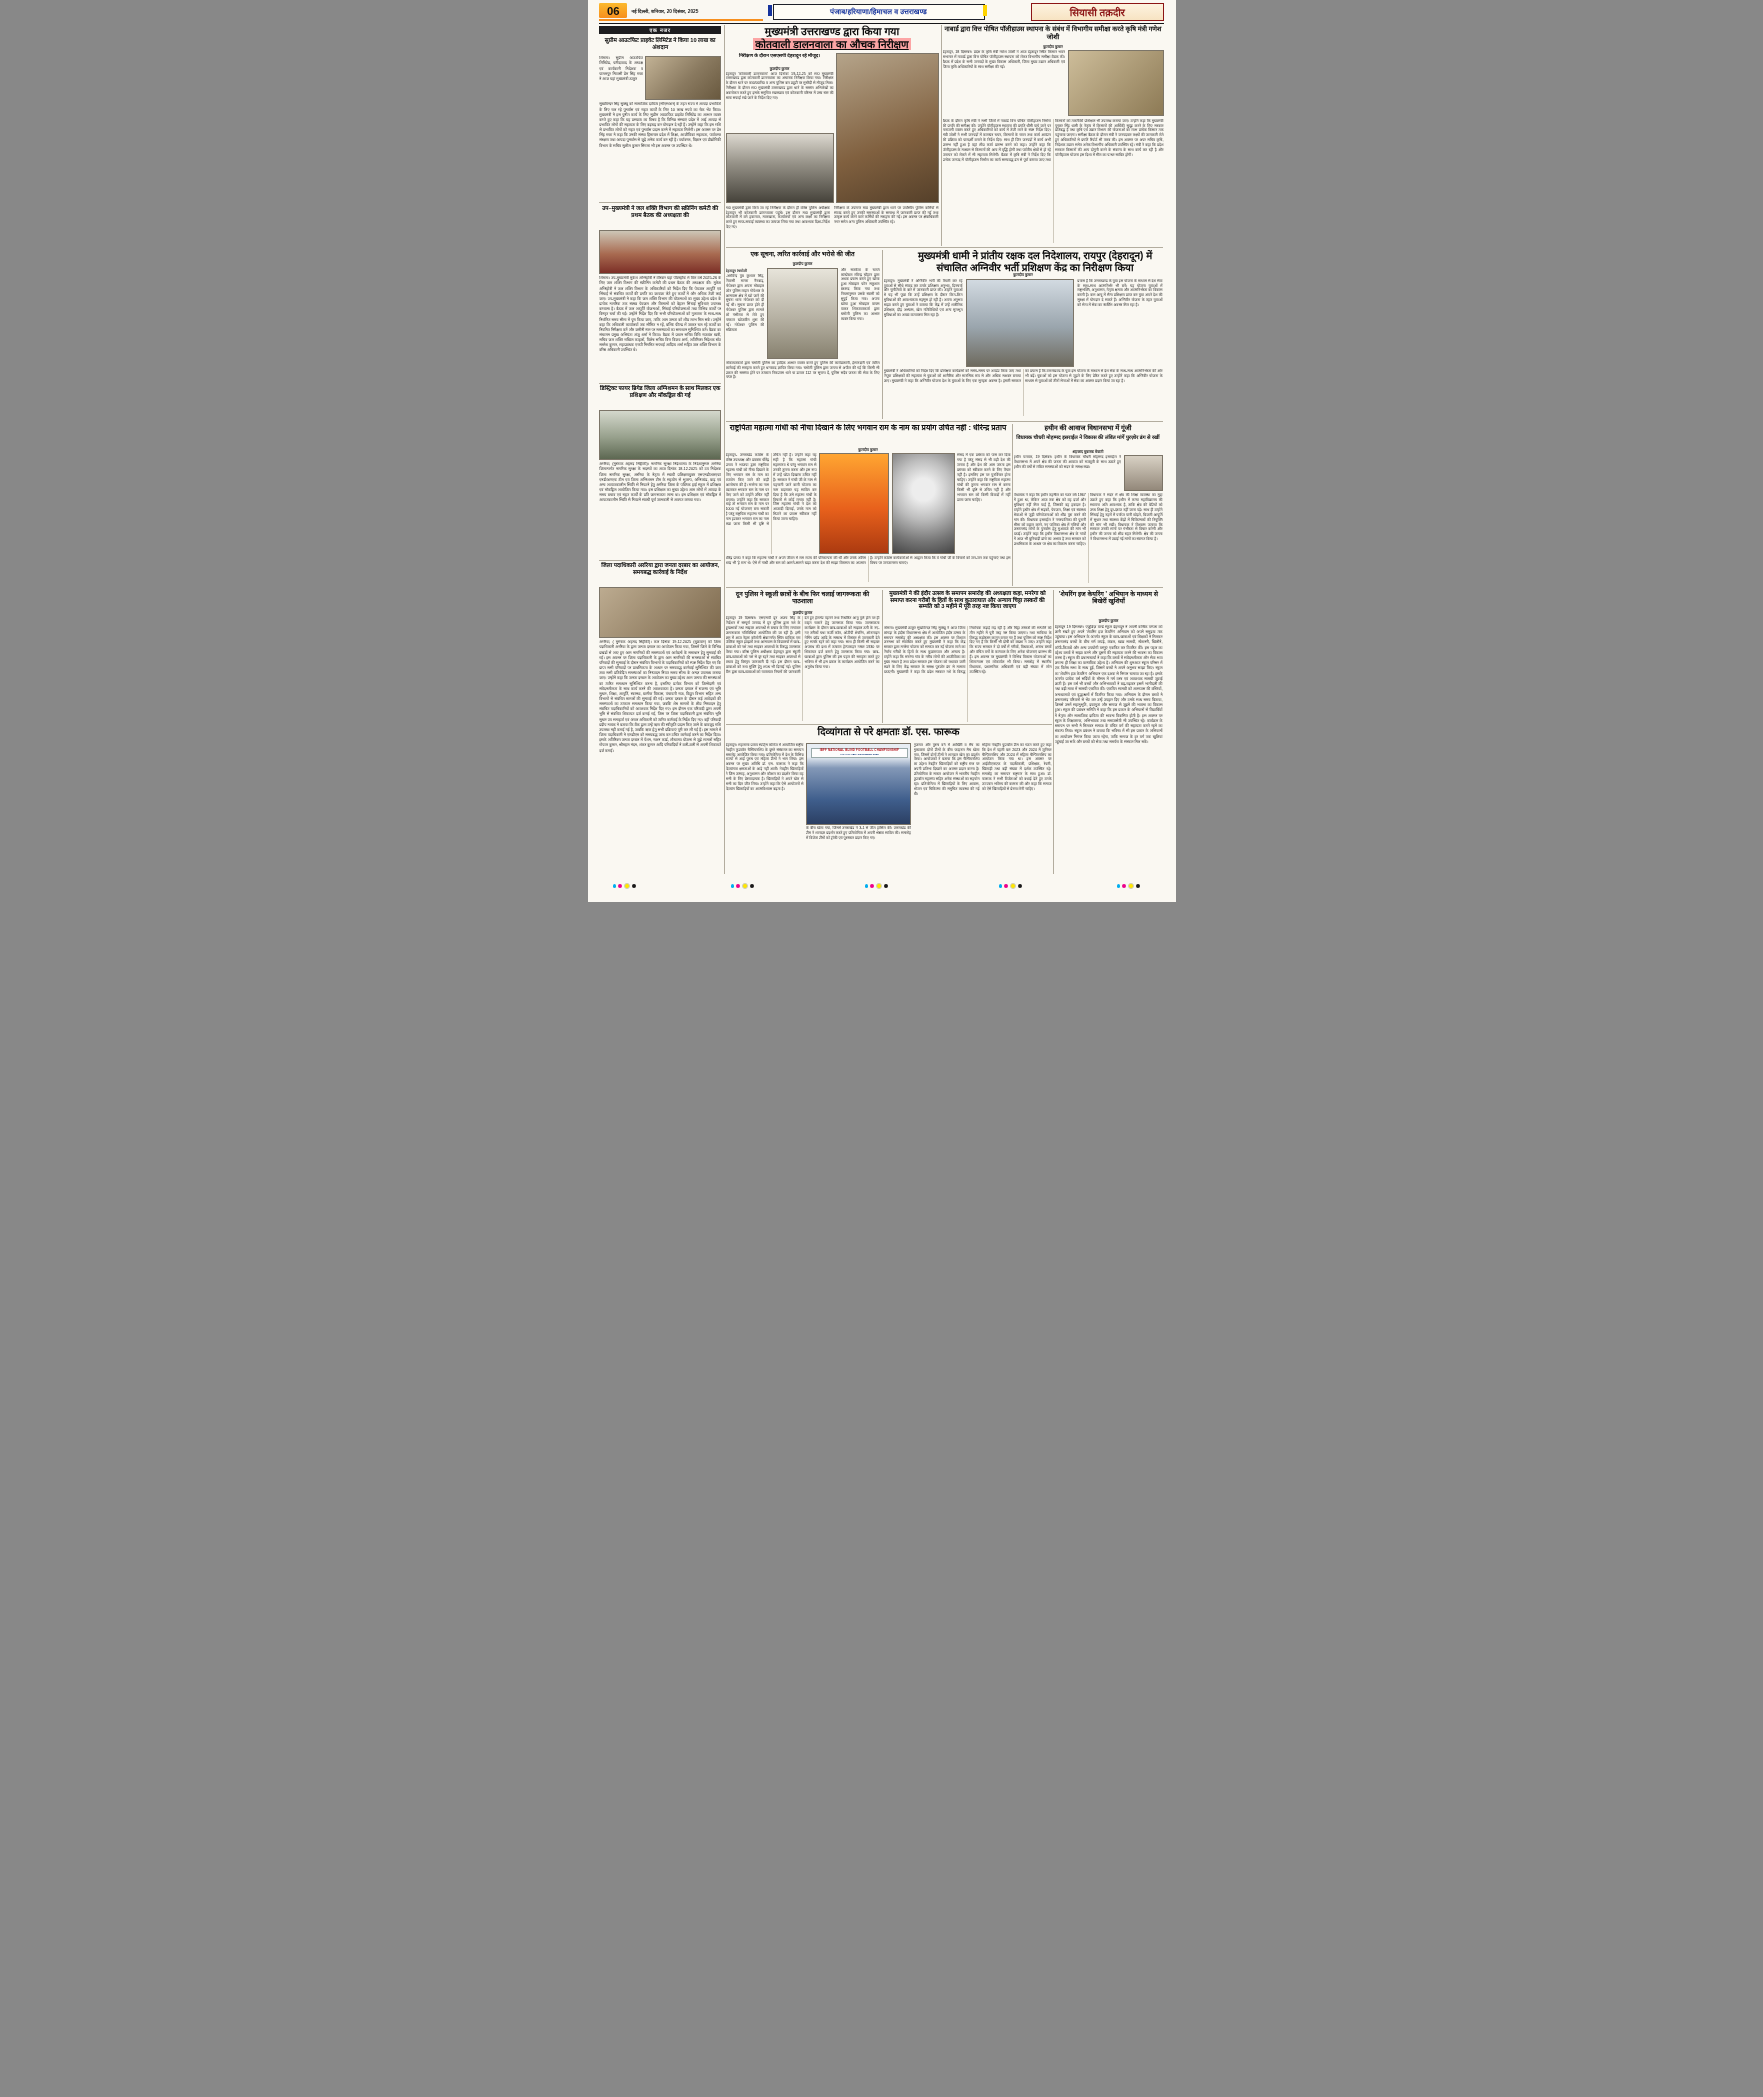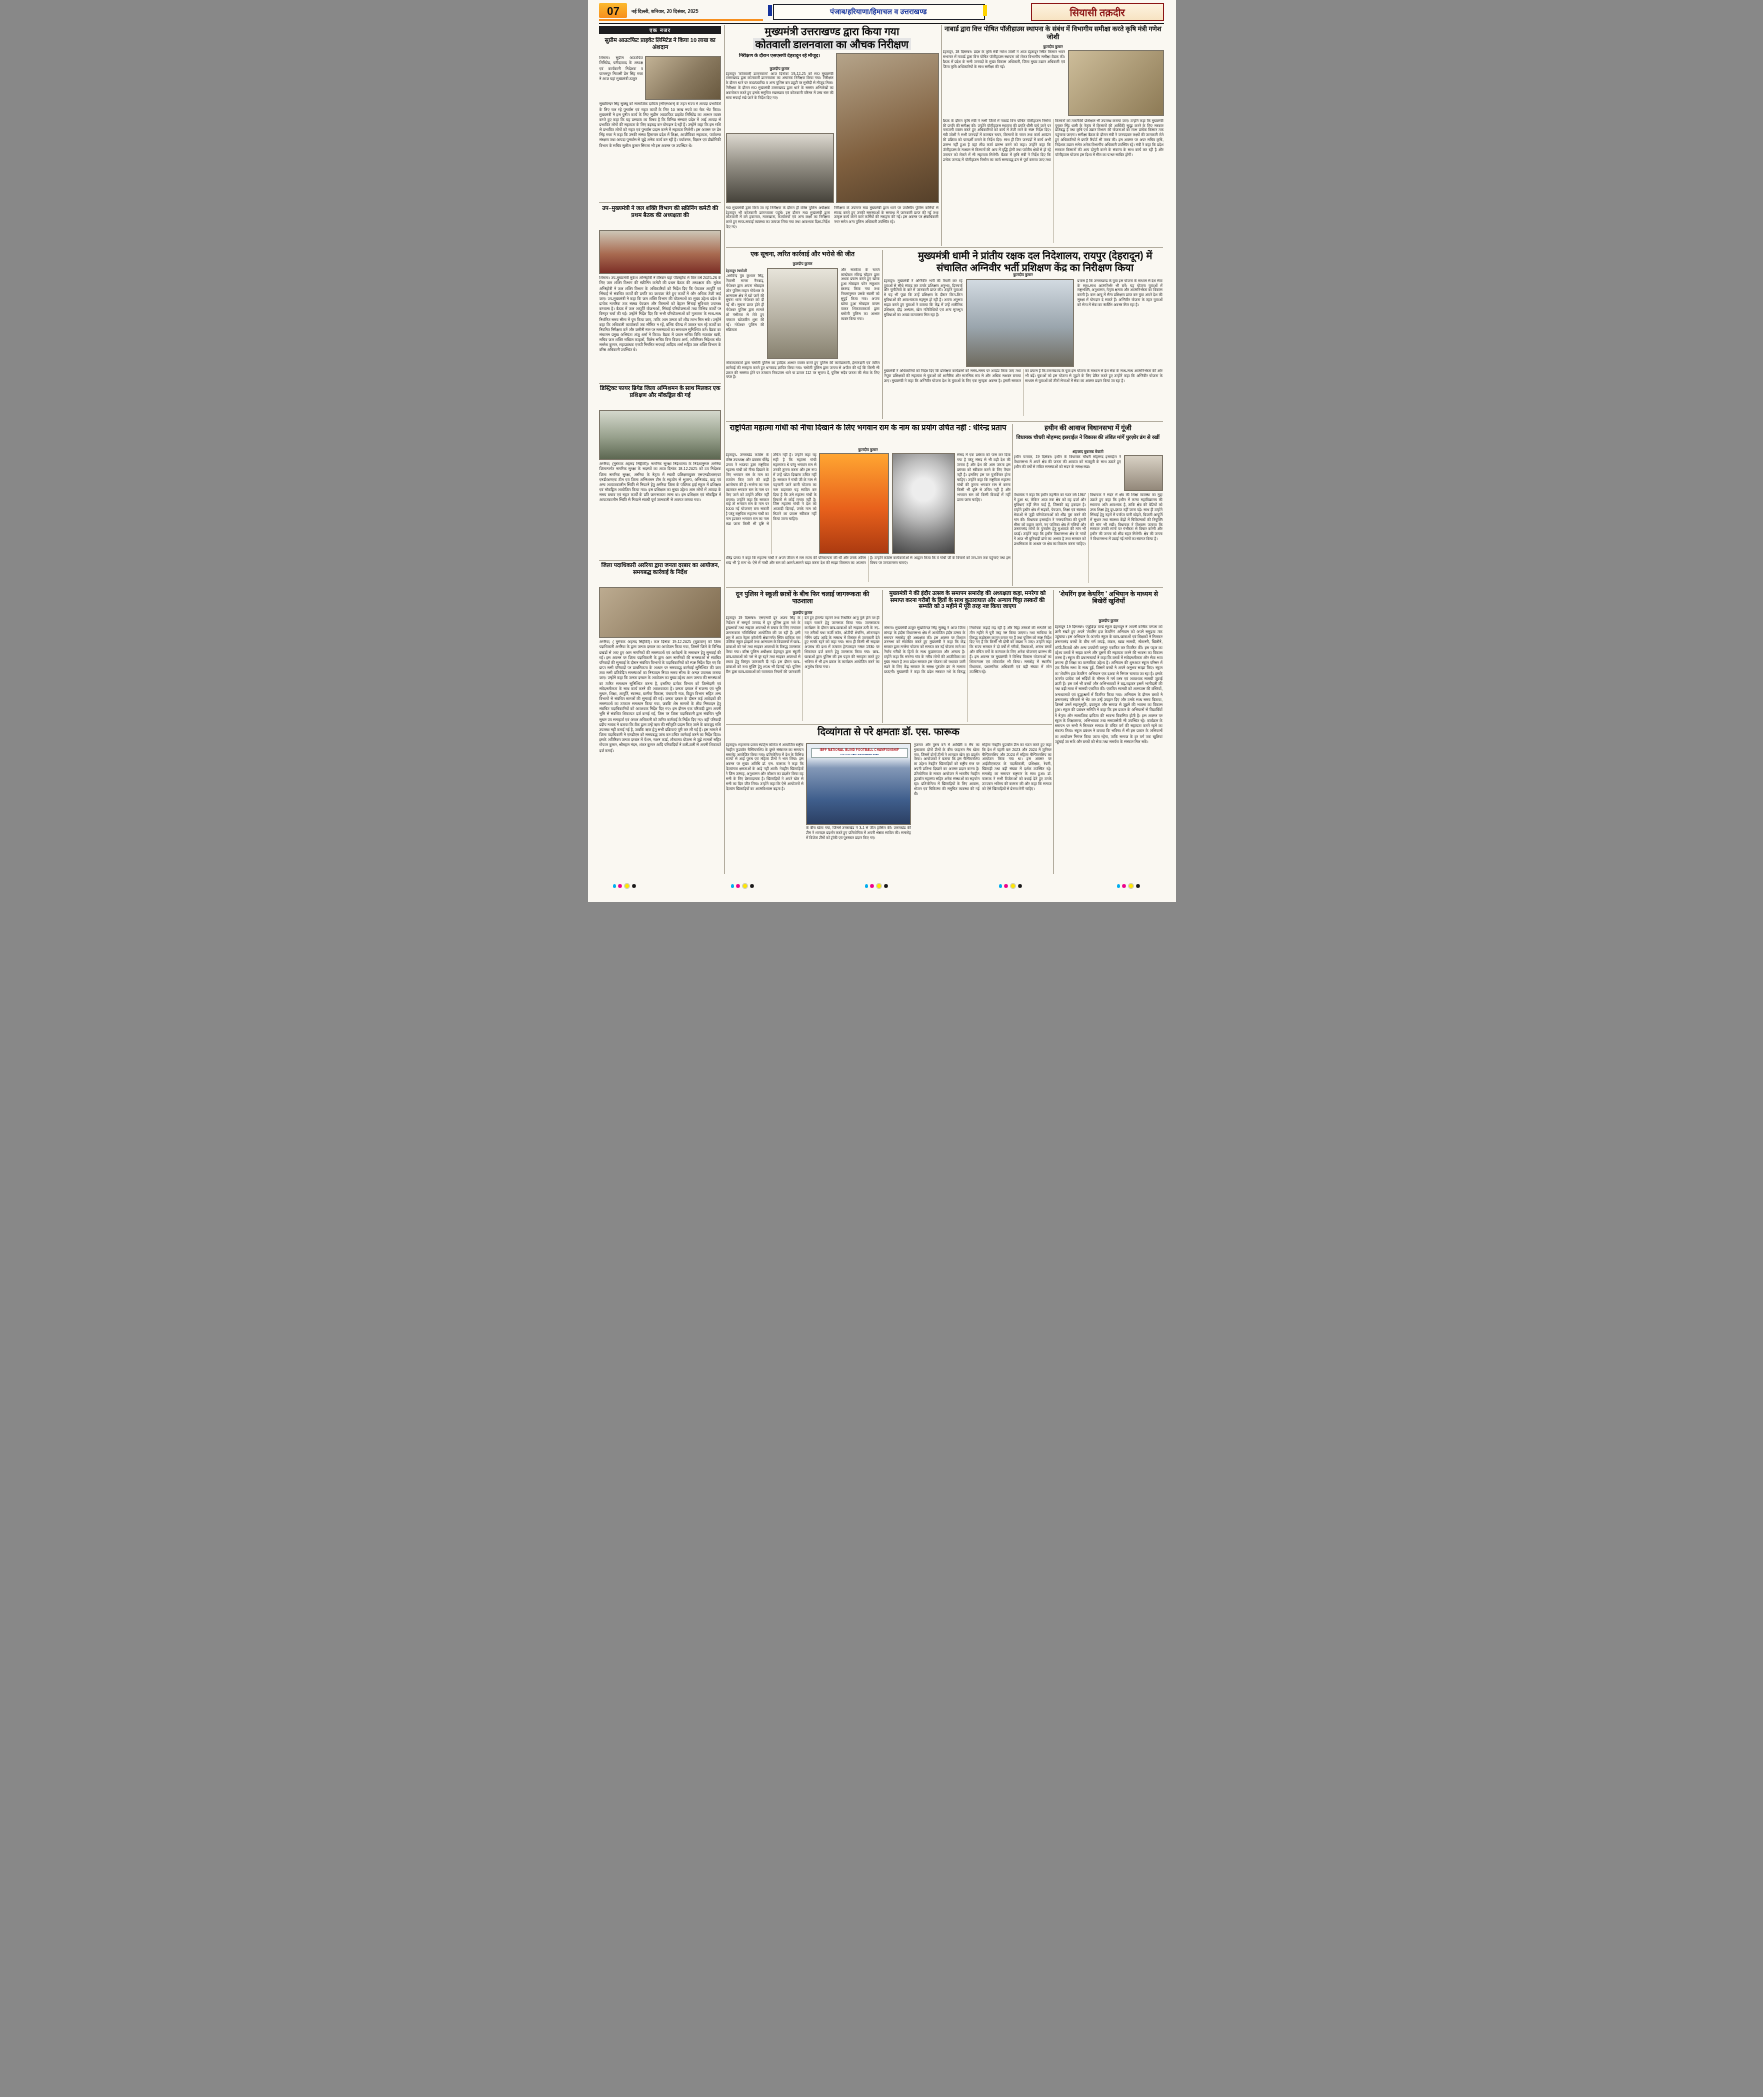--- a/index.html
+++ b/index.html
@@ -47,32 +47,32 @@
   .ph-port{background:linear-gradient(180deg,#d8d1c4,#93887a);}
   .ph-fb{background:linear-gradient(180deg,#e7edf3 0 16%,#8398b7 30%,#3f5e8c 70%,#2b3f63);}
   .fb-banner{position:absolute;left:4%;top:5%;width:92%;background:#fdfdfd;border:0.4px solid #9aa;
     text-align:center;padding:0.8px 0;line-height:1.2;}
   .fb-banner .b1{font-size:2.9px;font-weight:800;color:#b5121b;letter-spacing:0.2px;}
   .fb-banner .b2{font-size:2.5px;font-weight:700;color:#163a7a;}
   .vrule{position:absolute;width:0;border-left:0.4px solid #b3ad9f;}
   .hrule{position:absolute;height:0;border-top:0.4px solid #b3ad9f;}
   .eknajar{position:absolute;left:11.7px;top:26px;width:122px;height:8.4px;background:#1d1d1f;color:#fff;
     display:flex;align-items:center;justify-content:center;font-weight:800;font-size:5px;letter-spacing:0.8px;}
-  .hilite{background:#e5e5e5;padding:0 2.5px;box-decoration-break:clone;}
+  .hilite{background:#fca5a5;padding:0 2.5px;box-decoration-break:clone;text-decoration:underline;}
   
   .regs{position:absolute;top:883px;display:flex;gap:2.1px;align-items:center;}
   .regs i{width:3.8px;height:3.8px;border-radius:50%;display:inline-block;}
   .regs .c{background:#00aeef}.regs .m{background:#ec008c}.regs .y{background:#ffe600;border:0.2px solid #ccb}.regs .k{background:#1a1a1a}
 </style>
 </head>
 <body>
 
 <div class="page">
 
-  <div class="pagenum">07</div>
+  <div class="pagenum">06</div>
   <div class="hdr-date">नई दिल्ली, शनिवार, 20 दिसंबर, 2025</div>
   <div class="hdr-underline"></div>
   <span class="chip cl"></span>
   <div class="region-box">
     <span>पंजाब/हरियाणा/हिमाचल व उत्तराखण्ड</span>
   </div>
   <span class="chip cr"></span>
   <div class="masthead">
     <span>सियासी तक़दीर</span>
   </div>

